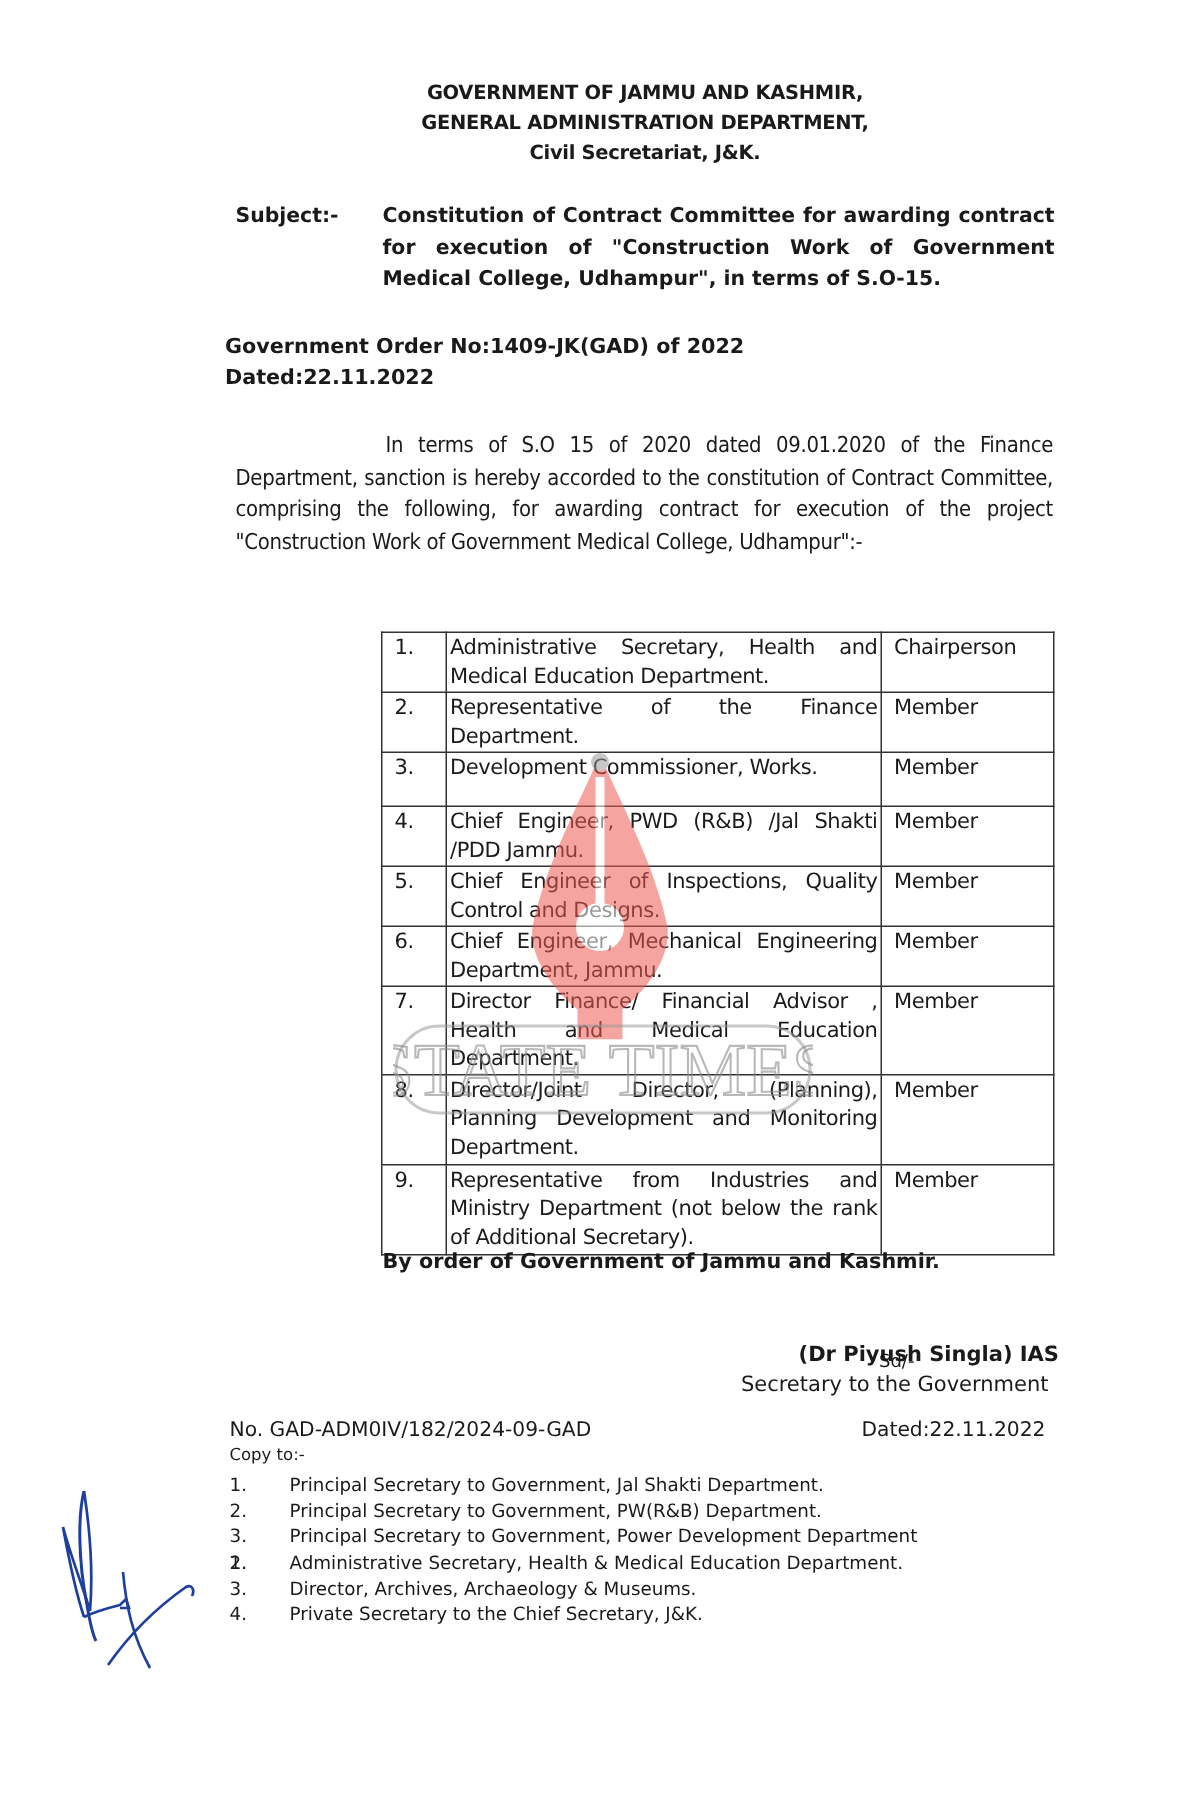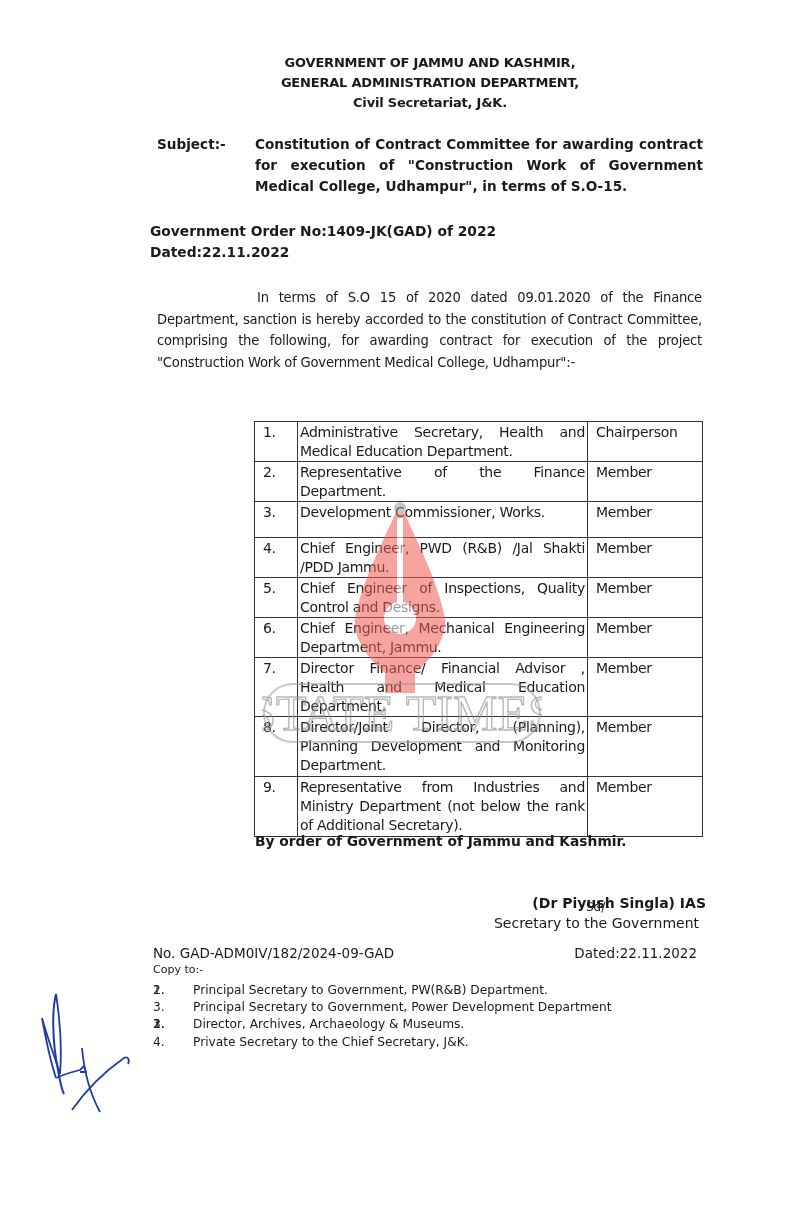--- a/index.html
+++ b/index.html
@@ -169,25 +169,25 @@
   <div class="by-order">By order of Government of Jammu and Kashmir.</div>
   <div class="sd">Sd/-</div>
   <div class="signer">(Dr Piyush Singla) IAS</div>
   <div class="designation">Secretary to the Government</div>
 
   <div class="ref-no">No. GAD-ADM0IV/182/2024-09-GAD</div>
   <div class="ref-date">Dated:22.11.2022</div>
   <div class="copy-to">Copy to:-</div>
 
   <ul class="copy-list" id="copy-list">
-      <li><span class="n">1.</span></li>
+      <li><span class="n">1.</span><span>Principal Secretary to Government, Jal Shakti Department.</span></li>
       <li><span class="n">2.</span><span>Principal Secretary to Government, PW(R&amp;B) Department.</span></li>
       <li><span class="n">3.</span><span>Principal Secretary to Government, Power Development  Department</span></li>
       <li><span class="n">1.</span></li>
-      <li><span class="n">2.</span></li>
+      <li><span class="n">2.</span><span>Administrative Secretary, Health &amp; Medical Education Department.</span></li>
       <li><span class="n">3.</span><span>Director, Archives, Archaeology &amp; Museums.</span></li>
       <li><span class="n">4.</span><span>Private Secretary to the Chief Secretary, J&amp;K.</span></li>
     </ul>
 
   <svg class="signature" viewBox="0 0 110 130">
     <path d="M26 4 C22 20, 22 50, 28 80 C30 92, 32 100, 34 104" fill="none" stroke="#1e3fa0" stroke-width="2"></path>
     <path d="M26 4 C30 30, 32 60, 30 84 C26 70, 18 50, 12 28 C16 50, 20 70, 26 88" fill="none" stroke="#1e3fa0" stroke-width="1.8"></path>
     <path d="M26 88 C34 84, 42 82, 50 80 L54 76 L56 82 L50 82" fill="none" stroke="#1e3fa0" stroke-width="1.8"></path>
     <path d="M52 58 C54 80, 58 100, 70 122" fill="none" stroke="#1e3fa0" stroke-width="1.8"></path>
     <path d="M42 120 C56 100, 74 82, 94 68 C98 66, 100 70, 98 74" fill="none" stroke="#1e3fa0" stroke-width="1.8"></path>

